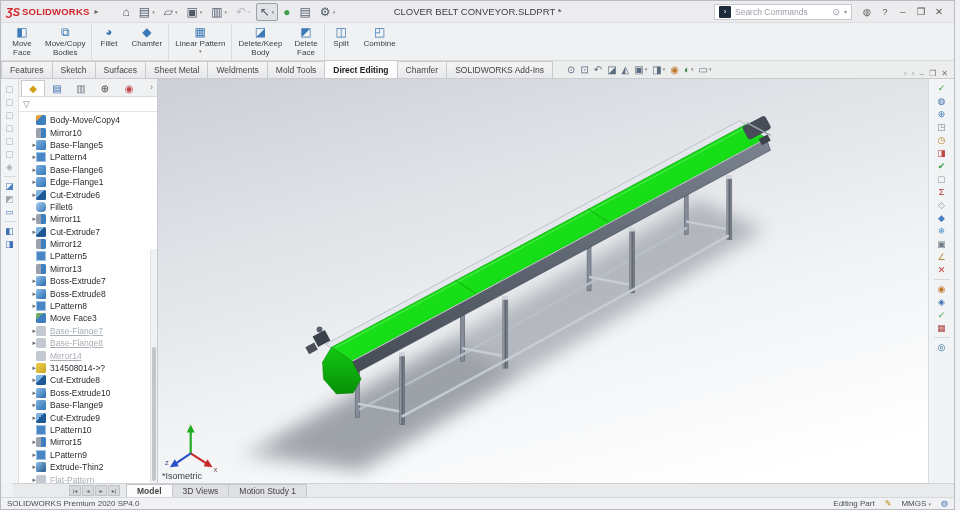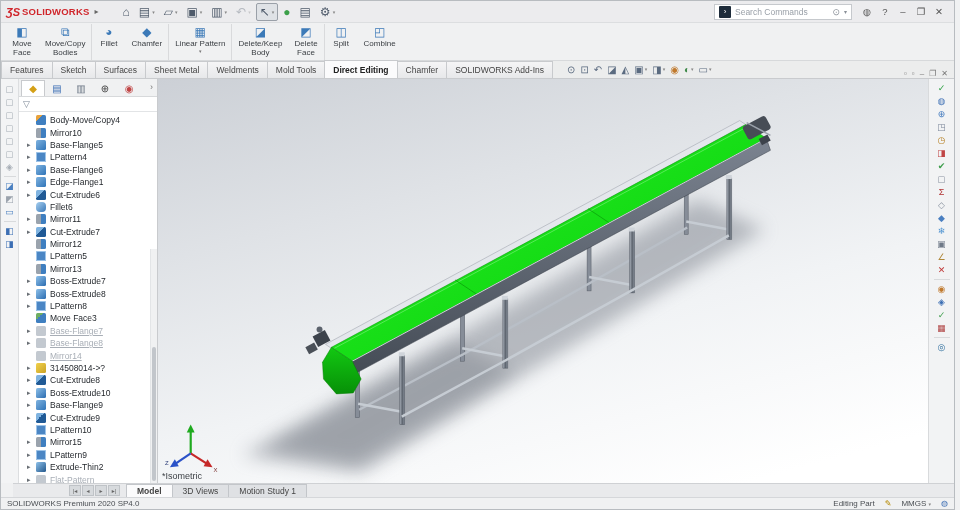--- a/index.html
+++ b/index.html
@@ -53,21 +53,21 @@
   .lstrip { width:18px; background:#f3f4f5; border-right:1px solid #dcdee0; display:flex; flex-direction:column; align-items:center; padding-top:4px; gap:1px; flex:0 0 18px; }
   .lstrip .ti { width:14px; height:12px; display:flex; align-items:center; justify-content:center; font-size:9px; color:#a7aeb6; }
   .lstrip .ti.sep { height:1px; width:12px; background:#d8dadc; margin:2px 0; }
 
   .panel { width:139px; background:#fdfdfe; border-right:1px solid #c9cbce; display:flex; flex-direction:column; flex:0 0 139px; position:relative; }
   .ptabs { height:18px; display:flex; align-items:flex-end; background:#f0f1f2; border-bottom:1px solid #d7d9db; padding-left:2px; }
   .ptab { width:24px; height:16px; display:flex; align-items:center; justify-content:center; border:1px solid transparent; border-bottom:none; font-size:10px; }
   .ptab.active { background:#fff; border-color:#c8cacd; }
   .pflyout { margin-left:auto; padding-right:4px; color:#777; font-size:9px; }
   .filterrow { height:15px; border-bottom:1px solid #e2e4e6; display:flex; align-items:center; padding-left:4px; color:#7b8694; font-size:9px; background:#fff; }
-  .tree { flex:1; overflow:hidden; padding-top:2px; background:#fff; position:relative; }
+  .tree { flex:1; overflow:hidden; padding-top:2px; background:#fff; position:relative;text-align:right; }
   .trow { height:12.4px; display:flex; align-items:center; padding-left:8px; white-space:nowrap; }
   .trow .arr { width:9px; font-size:7px; color:#6b7076; visibility:hidden; }
   .trow.expand .arr { visibility:visible; }
   .trow .ic { width:10px; height:10px; border-radius:1.5px; margin-right:4px; background:linear-gradient(135deg,#8ec1ea,#2b6cb0); flex:0 0 10px; }
   .trow .lbl { font-size:8.5px; color:#1f2328; }
   .trow.suppressed .lbl { color:#a8aeb6;text-decoration:underline; }
   .trow.suppressed .ic { background:#c3c9d0 !important; }
   .ic-mirror { background:linear-gradient(90deg,#9aa3ad 50%,#3f7fc0 50%) !important; }
   .ic-flange { background:linear-gradient(135deg,#7fb3e0,#2f74b8) !important; }
   .ic-pattern { background:linear-gradient(0deg,#3f7fc0,#3f7fc0), repeating-linear-gradient(90deg,#fff 0 2px,#3f7fc0 2px 4px) !important; background:#4b86c4 !important; box-shadow:inset 0 0 0 1px #9cc3e8; }
@@ -139,20 +139,21 @@
         <div class="qa-item">
           <span class="g" style="color: rgb(61, 160, 74);">●</span>
         </div>
         <div class="qa-item">
           <span class="g">▤</span>
         </div>
         <div class="qa-item caret">
           <span class="g">⚙</span>
         </div>
       </div>
+    <div class="doc-title">CLOVER BELT CONVEYOR.SLDPRT *</div>
     <div class="tb-right">
       <div class="searchbox">
         <span class="search-logo">›</span>
         <span class="search-ph">Search Commands</span>
         <span class="search-mag">⊙</span>
         <span class="search-caret">▾</span>
       </div>
       <div style="display:flex;gap:4px;">
 
       <span class="win-ic g">◍</span>

